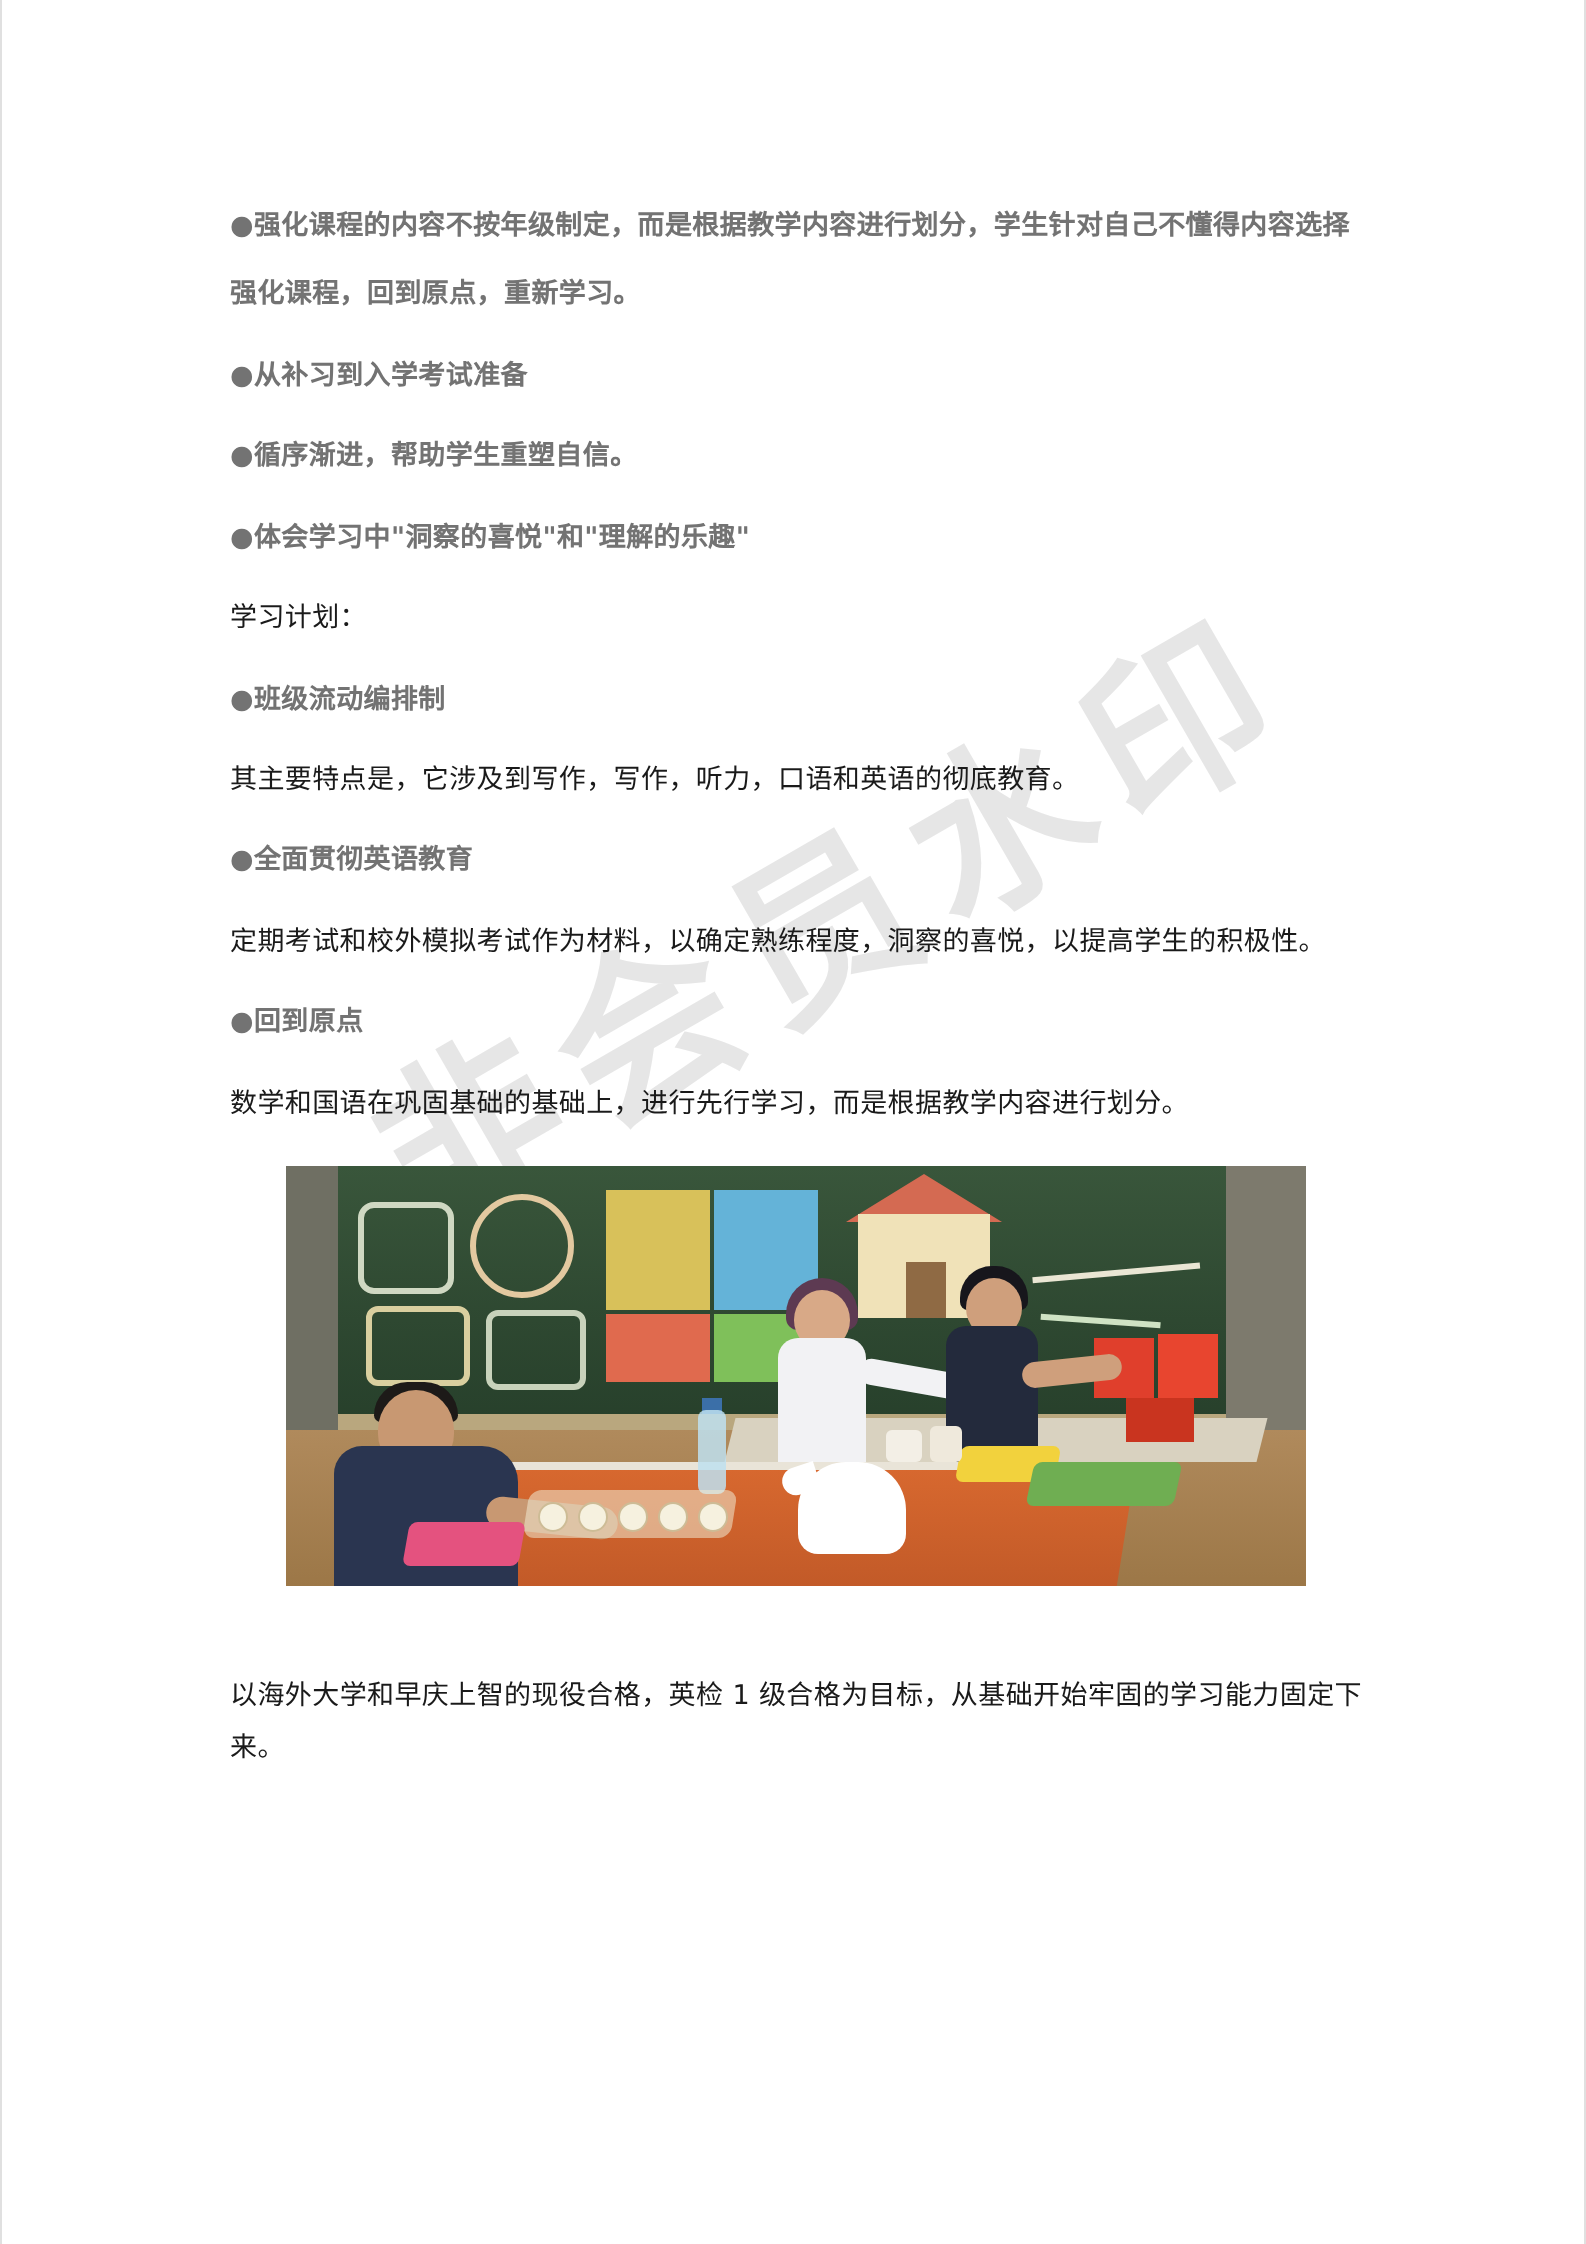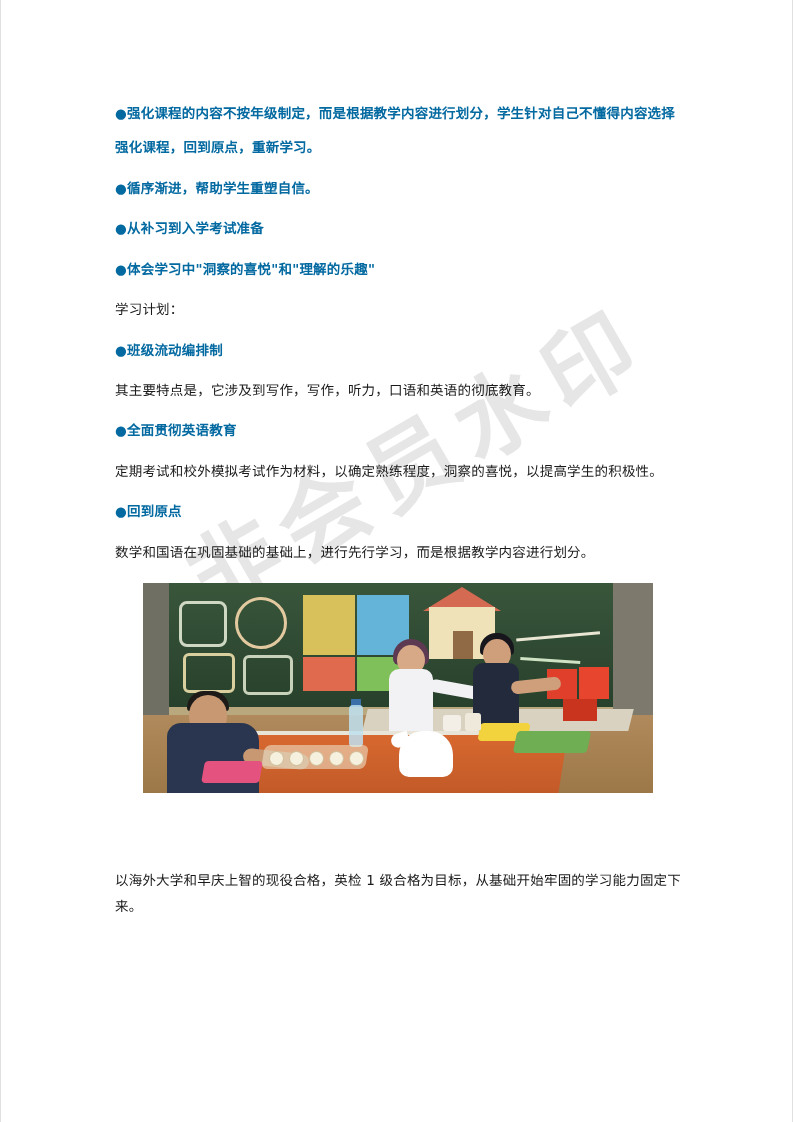--- a/index.html
+++ b/index.html
@@ -28,21 +28,21 @@
   .content {
     position: absolute;
     left: 114px;
     top: 96px;
     width: 566px;
   }
   .bullet {
     font-weight: bold;
     font-size: 13.5px;
     line-height: 2.55;
-    color: #0369a1;
+    color: #737373;
     margin: 0 0 6px 0;
     letter-spacing: 0.2px;
   }
   .plain {
     font-size: 13.5px;
     line-height: 2.55;
     color: #1a1a1a;
     margin: 0 0 6px 0;
     letter-spacing: 0.2px;
   }
@@ -55,21 +55,21 @@
   }
   .figure {
     margin: 14px 0 0 28px;
     width: 510px;
     height: 210px;
     position: relative;
     overflow: hidden;
     background: #2f4a33;
   }
   .tail {
-    margin-top: 74px;
+    margin-top: 42px;
     font-size: 13.5px;
     line-height: 1.95;
     color: #1a1a1a;
     letter-spacing: 0.2px;
     text-align: justify;
   }
 
   
   .ph { position: absolute; }
   .board {
@@ -223,22 +223,22 @@
 </head>
 <body>
 
 <div class="page">
 
   <div class="watermark">非会员水印</div>
 
   <div class="content">
 
     <p class="bullet">●强化课程的内容不按年级制定，而是根据教学内容进行划分，学生针对自己不懂得内容选择强化课程，回到原点，重新学习。</p>
+    <p class="bullet">●从补习到入学考试准备</p>
     <p class="bullet">●循序渐进，帮助学生重塑自信。</p>
-    <p class="bullet">●从补习到入学考试准备</p>
     <p class="bullet">●体会学习中"洞察的喜悦"和"理解的乐趣"</p>
     <p class="plain">学习计划：</p>
     <p class="bullet">●班级流动编排制</p>
     <p class="plain">其主要特点是，它涉及到写作，写作，听力，口语和英语的彻底教育。</p>
     <p class="bullet">●全面贯彻英语教育</p>
     <p class="plain">定期考试和校外模拟考试作为材料，以确定熟练程度，洞察的喜悦，以提高学生的积极性。</p>
     <p class="bullet">●回到原点</p>
     <p class="plain">数学和国语在巩固基础的基础上，进行先行学习，而是根据教学内容进行划分。</p>
 
 

